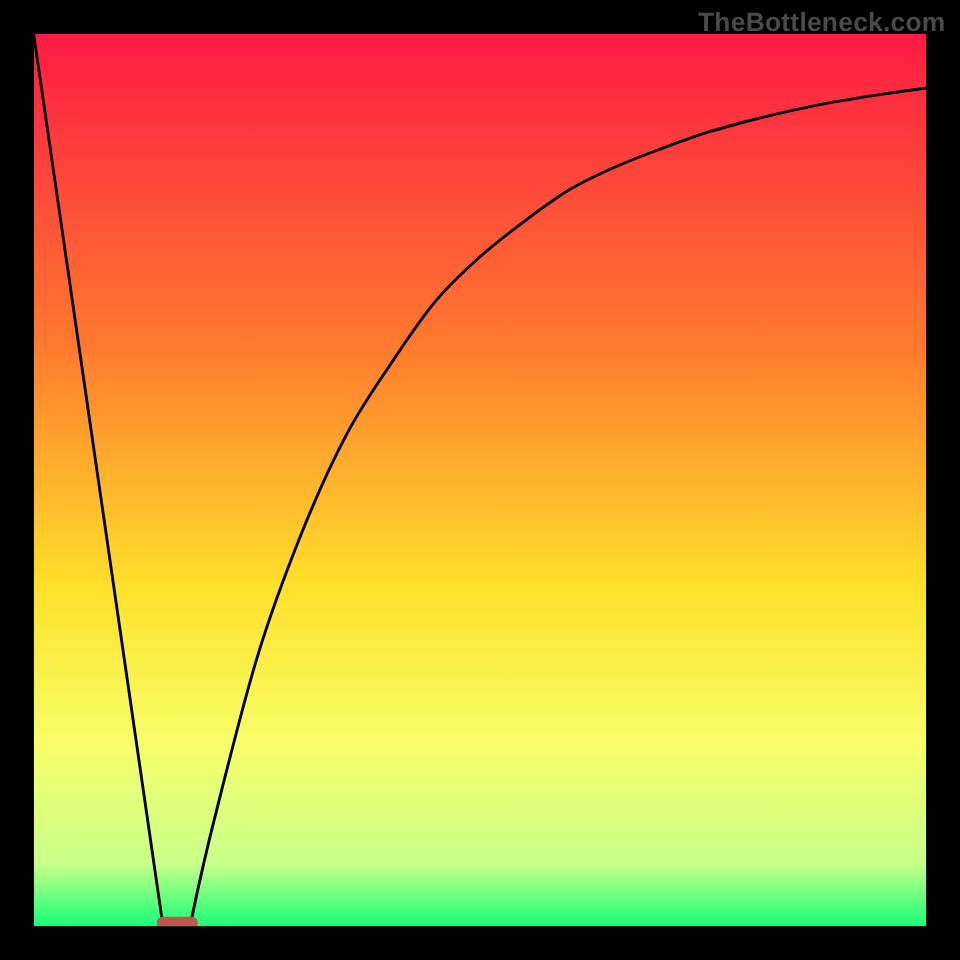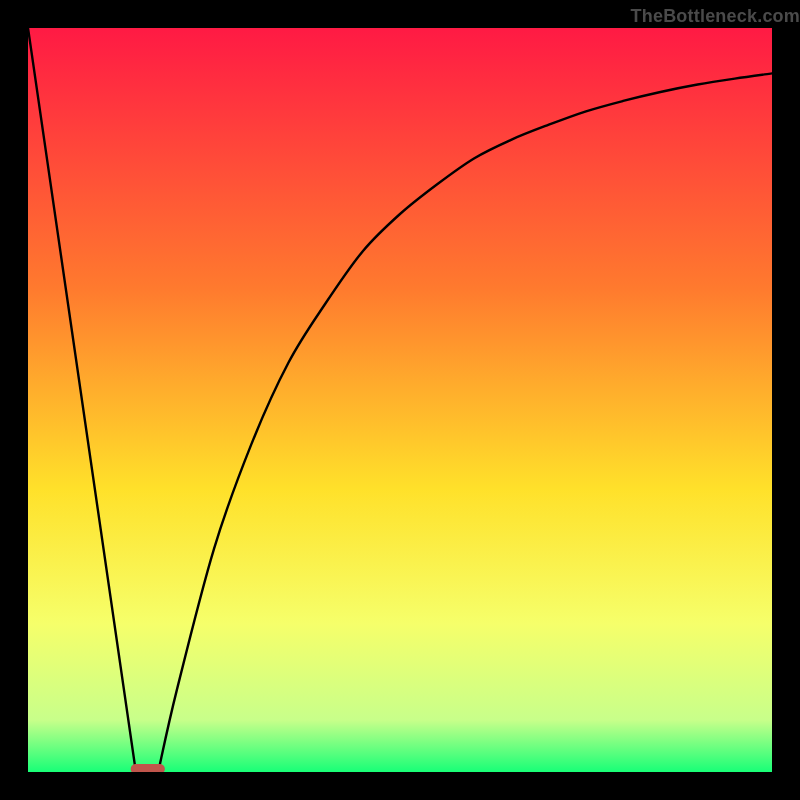--- a/index.html
+++ b/index.html
@@ -21,23 +21,23 @@
     position: absolute;
     left: 28px;
     top: 28px;
     width: 744px;
     height: 744px;
     overflow: hidden;
   }
   .watermark {
     position: absolute;
     top: 6px;
-    right: 0;
+    right: 12px;
     color: #4a4a4a;
-    font-size: 18px;
+    font-size: 22px;
     font-weight: 600;
     letter-spacing: 0.2px;
     user-select: none;
   }
 </style>
 </head>
 <body>
 
 <div class="frame">
   <div class="plot">

